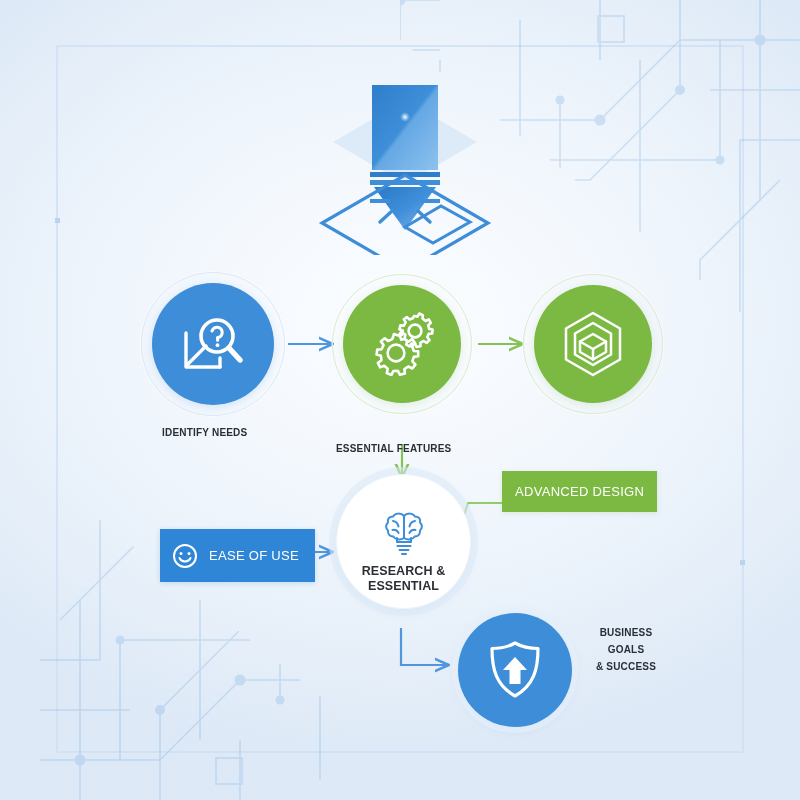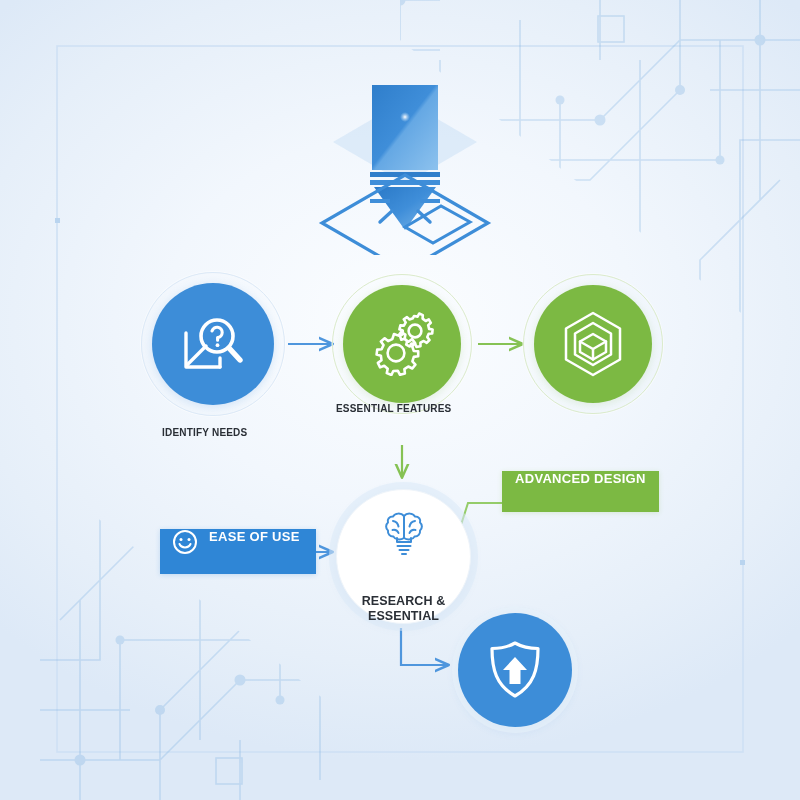--- a/index.html
+++ b/index.html
@@ -32,54 +32,54 @@
   .node.green{background:#7cb943;}
   .node.blue .ring{border-color:#dce9f7;}
   .node.green .ring{border-color:#dbebcb;}
 
   .n1{left:152px;top:283px;width:122px;height:122px;box-shadow:0 2px 10px rgba(61,141,216,.18);}
   .n2{left:343px;top:285px;width:118px;height:118px;box-shadow:0 2px 10px rgba(124,185,67,.18);}
   .n3{left:534px;top:285px;width:118px;height:118px;box-shadow:0 2px 10px rgba(124,185,67,.18);}
 
   
   .research{
-    position:absolute;left:336px;top:489px;width:133px;height:133px;border-radius:50%;
+    position:absolute;left:336px;top:474px;width:133px;height:133px;border-radius:50%;
     background:#ffffff;border:1px solid #eef4fa;
     box-shadow:0 0 0 7px rgba(219,233,247,.55), 0 2px 12px rgba(120,160,200,.13);
-    display:flex;flex-direction:column;align-items:center;justify-content:space-between;
+    display:flex;flex-direction:column;align-items:center;justify-content:center;
   }
   .research .bicon{margin-top:20px;}
   .research .rlabel{
     margin-top:6px;text-align:center;color:#2a2f36;font-weight:bold;
     font-size:12.5px;line-height:14.5px;letter-spacing:.1px;
   }
 
   
   .shield-node{
     position:absolute;left:458px;top:613px;width:114px;height:114px;border-radius:50%;
     background:#3d8dd8;display:flex;align-items:center;justify-content:center;
     box-shadow:0 0 0 6px rgba(232,241,250,.6), 0 2px 12px rgba(61,141,216,.18);
   }
 
   
   .caption{
     position:absolute;color:#2a2f36;font-weight:bold;font-size:10px;
     letter-spacing:.2px;white-space:nowrap;
   }
   .cap-identify{left:162px;top:427px;}
-  .cap-essential{left:336px;top:403px;}
+  .cap-essential{left:336px;top:443px;}
   .cap-business{left:586px;top:624px;width:80px;text-align:center;line-height:17px;white-space:normal;}
 
   
   .badge{
-    position:absolute;display:flex;color:#fff;font-weight:bold;
+    position:absolute;display:flex;align-items:center;color:#fff;font-weight:normal;
     font-size:13px;letter-spacing:.3px;white-space:nowrap;
   }
   .badge-blue{
-    left:160px;top:529px;height:45px;background:#2f86d6;
+    left:160px;top:529px;height:53px;background:#2f86d6;
     padding:0 16px 0 12px;box-shadow:0 1px 5px rgba(47,134,214,.22);
   }
   .badge-blue .smiley{margin-right:11px;display:flex;}
   .badge-green{
     left:502px;top:471px;height:41px;background:#7cb943;
     padding:0 13px;box-shadow:0 1px 5px rgba(124,185,67,.20);
   }
 
   
   .conn{position:absolute;left:0;top:0;width:800px;height:800px;pointer-events:none;}
@@ -303,14 +303,19 @@
     <span>ADVANCED DESIGN</span>
   </div>
 
   <div class="shield-node">
     <svg width="58" height="62" viewBox="0 0 58 62">
       <path d="M29,4 C22,8 13,9.5 6,9.5 C6,30 10,46 29,57 C48,46 52,30 52,9.5 C45,9.5 36,8 29,4 Z" fill="none" stroke="#fff" stroke-width="3.2" stroke-linejoin="round"></path>
       <path d="M29,18 L41,31 L34.5,31 L34.5,45 L23.5,45 L23.5,31 L17,31 Z" fill="#fff"></path>
     </svg>
   </div>
 
+  <div class="caption cap-business">
+    <span>BUSINESS</span><br>
+    <span>GOALS</span><br>
+    <span>&amp; SUCCESS</span>
+  </div>
 
 </div>
 
 </body></html>

